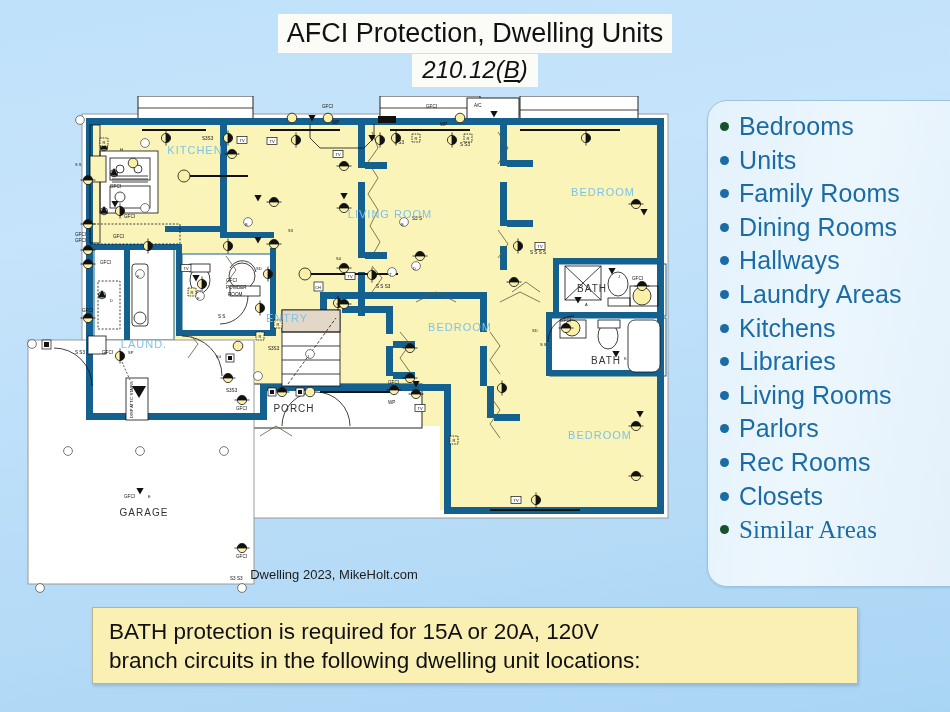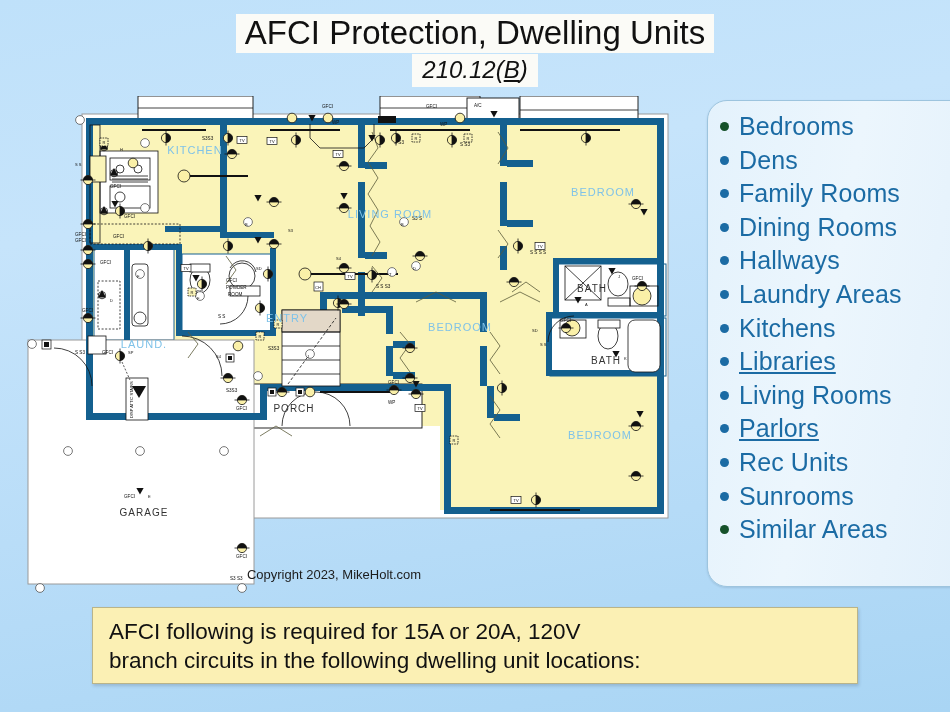--- a/index.html
+++ b/index.html
@@ -16,21 +16,21 @@
 
   
   #title-block {
     position: absolute; left: 0; top: 14px; width: 950px;
     text-align: center; pointer-events: none;
   }
   #title-main {
     display: inline-block;
     background: #fbfbf7;
     color: #111111;
-    font-size: 33px;
+    font-size: 27px;
     line-height: 34px;
     padding: 2px 9px 3px 9px;
     white-space: nowrap;
   }
   #title-sub-wrap { text-align: center; margin-top: 1px; }
   #title-sub {
     display: inline-block;
     background: #fbfbf7;
     color: #111111;
     font-size: 24px;
@@ -539,30 +539,30 @@
       <text class="rm" x="267" y="226" text-anchor="middle" fill="#7fc2e8">ENTRY</text>
       <text class="rm" x="124" y="252" text-anchor="middle" fill="#7fc2e8">LAUND.</text>
       <text class="rm-d" x="572" y="196" text-anchor="middle">BATH</text>
       <text class="rm-d" x="586" y="268" text-anchor="middle">BATH</text>
       <text class="rm-d" x="274" y="316" text-anchor="middle">PORCH</text>
       <text class="rm-d" x="124" y="420" text-anchor="middle">GARAGE</text>
     </g>
   </svg>
   </div>
 
-  <div id="copyright">Copyright 2023, MikeHolt.com</div>
+  <div id="copyright">Dwelling 2023, MikeHolt.com</div>
 
   <div id="list-panel">
     <div class="bullet-row">
       <span class="bullet-dot" style="background: rgb(21, 81, 42);"></span>
       <span class="bullet-label" style="color: rgb(27, 107, 164);">Bedrooms</span>
     </div>
     <div class="bullet-row">
       <span class="bullet-dot" style="background: rgb(27, 107, 164);"></span>
-      <span class="bullet-label" style="color: rgb(27, 107, 164);">Dens</span>
+      <span class="bullet-label" style="color: rgb(27, 107, 164);">Units</span>
     </div>
     <div class="bullet-row">
       <span class="bullet-dot" style="background: rgb(27, 107, 164);"></span>
       <span class="bullet-label" style="color: rgb(27, 107, 164);">Family Rooms</span>
     </div>
     <div class="bullet-row">
       <span class="bullet-dot" style="background: rgb(27, 107, 164);"></span>
       <span class="bullet-label" style="color: rgb(27, 107, 164);">Dining Rooms</span>
     </div>
     <div class="bullet-row">
@@ -572,42 +572,42 @@
     <div class="bullet-row">
       <span class="bullet-dot" style="background: rgb(27, 107, 164);"></span>
       <span class="bullet-label" style="color: rgb(27, 107, 164);">Laundry Areas</span>
     </div>
     <div class="bullet-row">
       <span class="bullet-dot" style="background: rgb(27, 107, 164);"></span>
       <span class="bullet-label" style="color: rgb(27, 107, 164);">Kitchens</span>
     </div>
     <div class="bullet-row">
       <span class="bullet-dot" style="background: rgb(27, 107, 164);"></span>
-      <span class="bullet-label" style="color: rgb(27, 107, 164); text-decoration: underline;">Libraries</span>
+      <span class="bullet-label" style="color: rgb(27, 107, 164);">Libraries</span>
     </div>
     <div class="bullet-row">
       <span class="bullet-dot" style="background: rgb(27, 107, 164);"></span>
       <span class="bullet-label" style="color: rgb(27, 107, 164);">Living Rooms</span>
     </div>
     <div class="bullet-row">
       <span class="bullet-dot" style="background: rgb(27, 107, 164);"></span>
-      <span class="bullet-label" style="color: rgb(27, 107, 164); text-decoration: underline;">Parlors</span>
-    </div>
-    <div class="bullet-row">
-      <span class="bullet-dot" style="background: rgb(27, 107, 164);"></span>
-      <span class="bullet-label" style="color: rgb(27, 107, 164);">Rec Units</span>
-    </div>
-    <div class="bullet-row">
-      <span class="bullet-dot" style="background: rgb(27, 107, 164);"></span>
-      <span class="bullet-label" style="color: rgb(27, 107, 164);">Sunrooms</span>
+      <span class="bullet-label" style="color: rgb(27, 107, 164);">Parlors</span>
+    </div>
+    <div class="bullet-row">
+      <span class="bullet-dot" style="background: rgb(27, 107, 164);"></span>
+      <span class="bullet-label" style="color: rgb(27, 107, 164);">Rec Rooms</span>
+    </div>
+    <div class="bullet-row">
+      <span class="bullet-dot" style="background: rgb(27, 107, 164);"></span>
+      <span class="bullet-label" style="color: rgb(27, 107, 164);">Closets</span>
     </div>
     <div class="bullet-row">
       <span class="bullet-dot" style="background: rgb(21, 81, 42);"></span>
-      <span class="bullet-label" style="color: rgb(27, 107, 164);">Similar Areas</span>
+      <span class="bullet-label" style="color: rgb(27, 107, 164); font-family: Liberation Serif, serif;">Similar Areas</span>
     </div>
   </div>
 
   <div id="caption-box">
-    <div class="caption-line">AFCI following is required for 15A or 20A, 120V</div>
+    <div class="caption-line">BATH protection is required for 15A or 20A, 120V</div>
     <div class="caption-line">branch circuits in the following dwelling unit locations:</div>
   </div>
 
 </div>
 
 </body></html>

